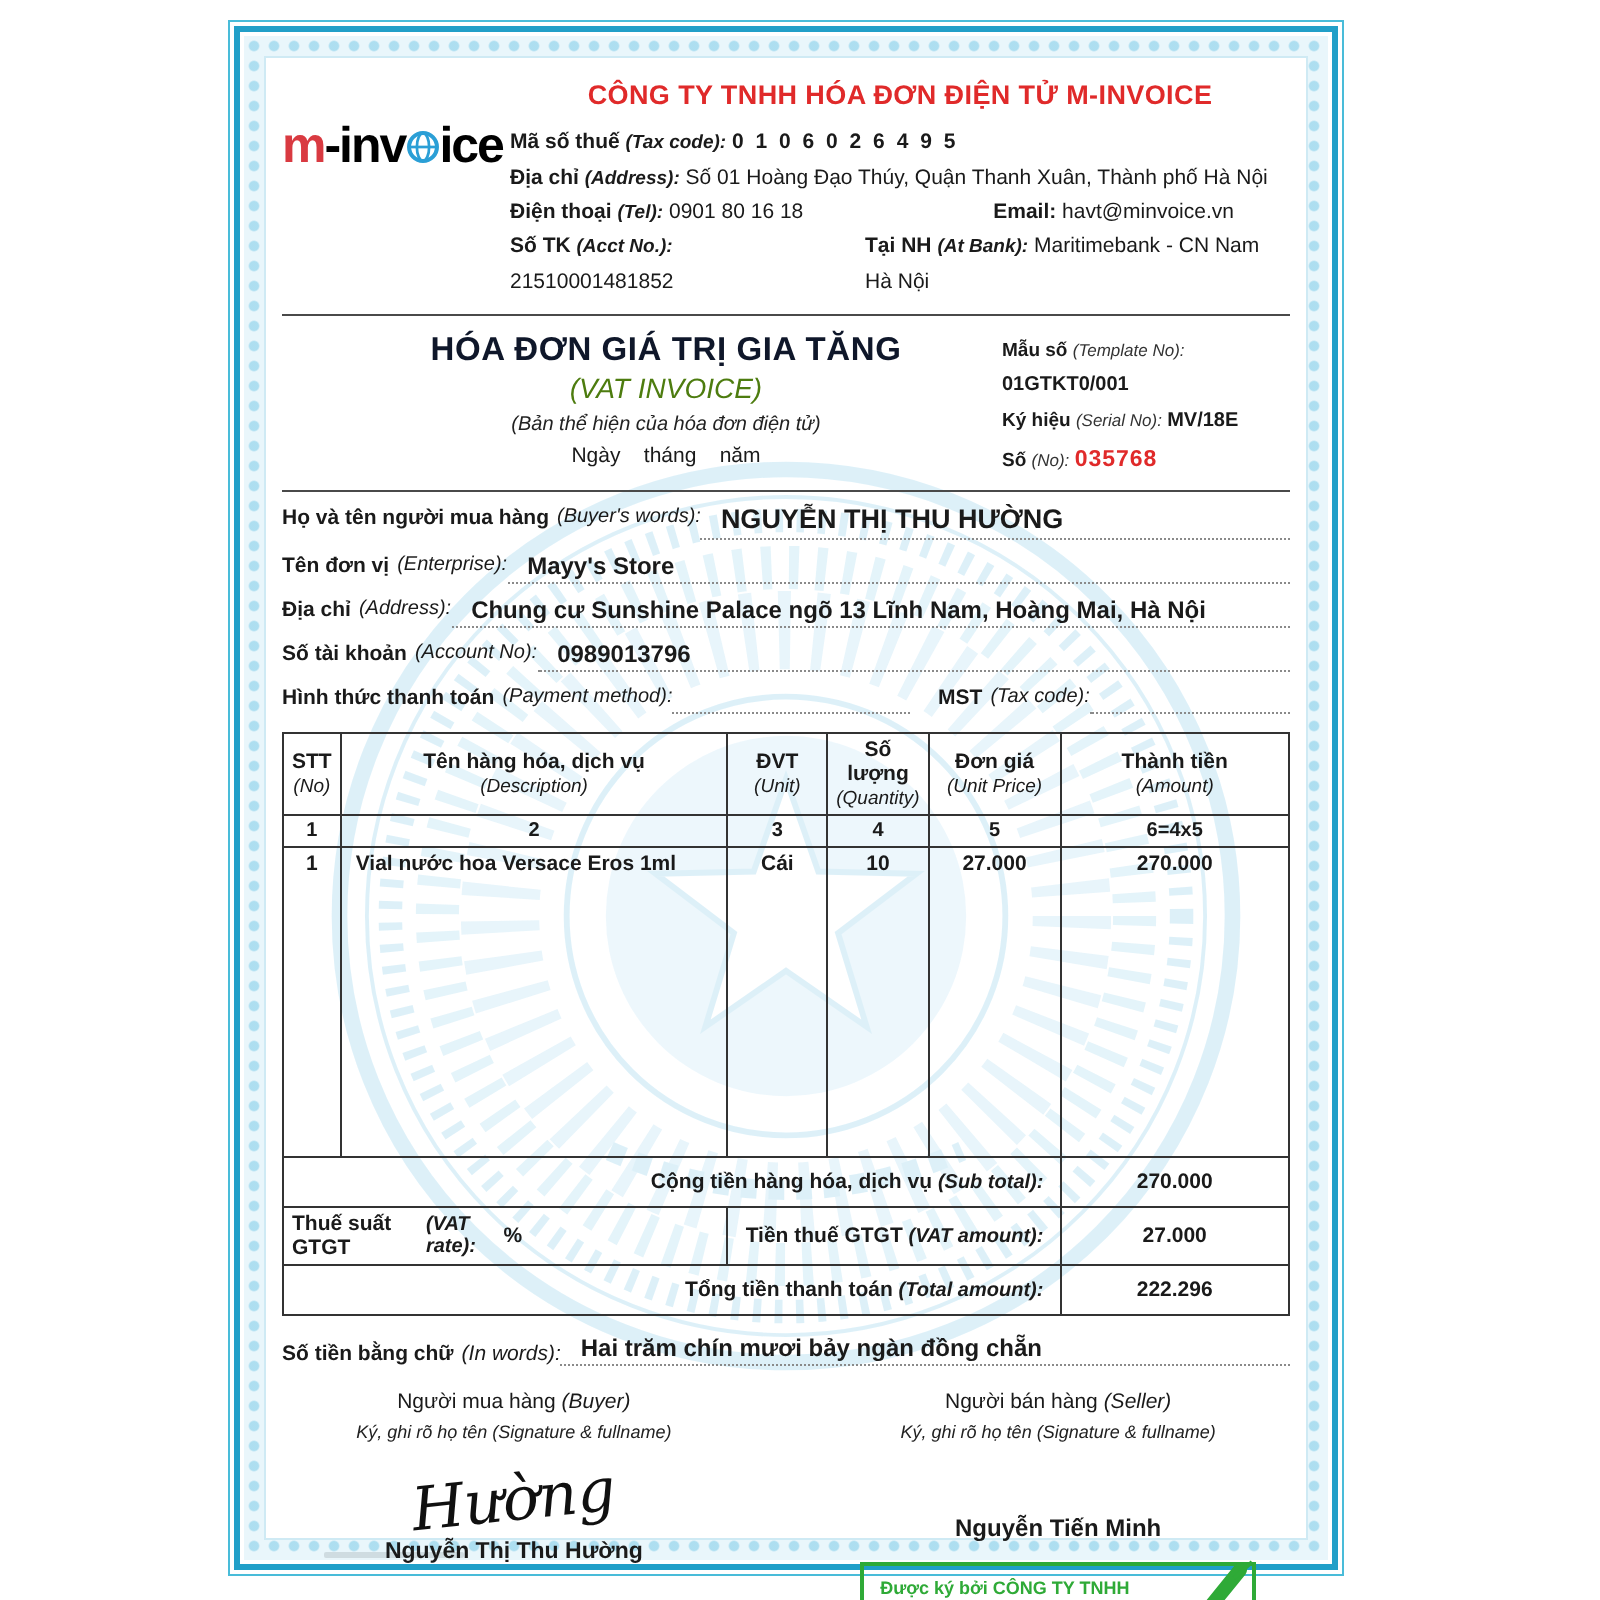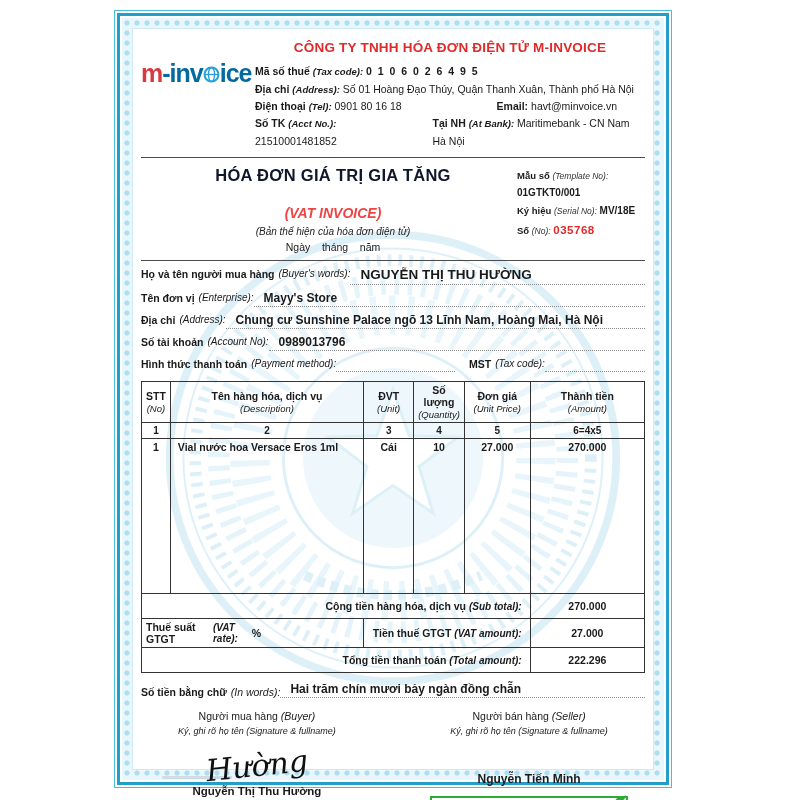--- a/index.html
+++ b/index.html
@@ -16,39 +16,39 @@
     background-image:radial-gradient(circle at 5px 5px, rgba(125,203,232,.55) 2.2px, rgba(125,203,232,0) 3px);
     background-size:10px 10px;}
   .frame-inner{position:absolute;inset:18px;background:#fff;border:1px solid #cfeaf4;}
   .content{position:absolute;inset:19px;padding:4px 8px 0 8px;z-index:2;}
   
   .watermark{position:absolute;left:50%;top:448px;transform:translate(-50%,-50%);z-index:1;opacity:.5;pointer-events:none;}
   
   .header{display:flex;margin-top:2px;}
   .logo{width:114px;padding-top:24px;font-weight:bold;font-size:25px;letter-spacing:-1px;white-space:nowrap;}
   .logo .m{color:#d93a41;}
-  .logo .blue{color:#0369a1;}
+  .logo .blue{color:#000000;}
   .logo svg{vertical-align:-1px;}
   .company-info{flex:1;font-size:10.5px;line-height:1.65;}
   .company-name{color:#e02a2a;font-weight:bold;font-size:13.5px;text-align:center;margin:2px 0 4px 0;letter-spacing:.2px;}
   .lab{font-weight:bold;}
   .laben{font-style:italic;font-weight:bold;font-size:9.5px;}
   .val{font-weight:bold;}
   .valn{font-weight:normal;}
   .info-split{display:flex;gap:27px;}
   .info-split .half2{margin-left:auto;padding-right:28px;}
   .sep{border:0;border-top:1.5px solid #4a4a4a;margin:7px 0 0 0;}
   
   .title-wrap{position:relative;margin-top:8px;min-height:72px;}
   .title-center{text-align:center;padding-right:120px;}
   .title-main{color:#0f172a;font-weight:bold;font-size:16.5px;letter-spacing:.3px;}
-  .title-sub{color:#ef4444;font-weight:bold;font-style:italic;font-size:14px;margin-top:20px;}
+  .title-sub{color:#4d7c0f;font-weight:normal;font-style:italic;font-size:14px;margin-top:1px;}
   .title-note{font-style:italic;font-size:10px;margin-top:5px;color:#222;}
   .title-date{font-size:10.5px;margin-top:4px;white-space:pre;}
-  .title-right{position:absolute;right:0;top:2px;width:128px;font-size:9.5px;line-height:1.75;}
+  .title-right{position:absolute;right:16px;top:2px;width:128px;font-size:9.5px;line-height:1.75;}
   .title-right .tl{font-weight:bold;}
   .title-right .ten{font-style:italic;font-size:8.5px;color:#333;}
   .title-right .tv{font-weight:bold;font-size:10px;}
   .no-red{color:#e02a2a;font-weight:bold;font-size:11.5px;letter-spacing:.5px;}
   
   .fields{margin-top:6px;}
   .field{display:flex;align-items:flex-start;font-size:10.5px;margin-top:7px;}
   .field .fl{font-weight:bold;white-space:nowrap;}
   .field .fen{font-style:italic;margin-left:4px;white-space:nowrap;font-size:10px;}
   .fv{font-weight:bold;font-size:12px;flex:1;border-bottom:1.2px dotted #8a8a8a;padding:0 6px 1px 10px;white-space:nowrap;line-height:1.1;}

